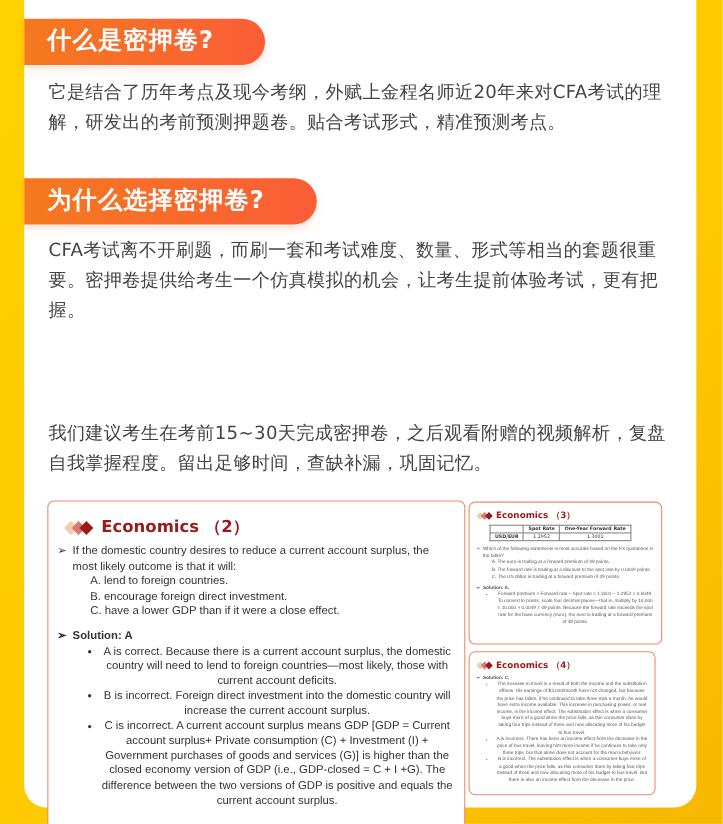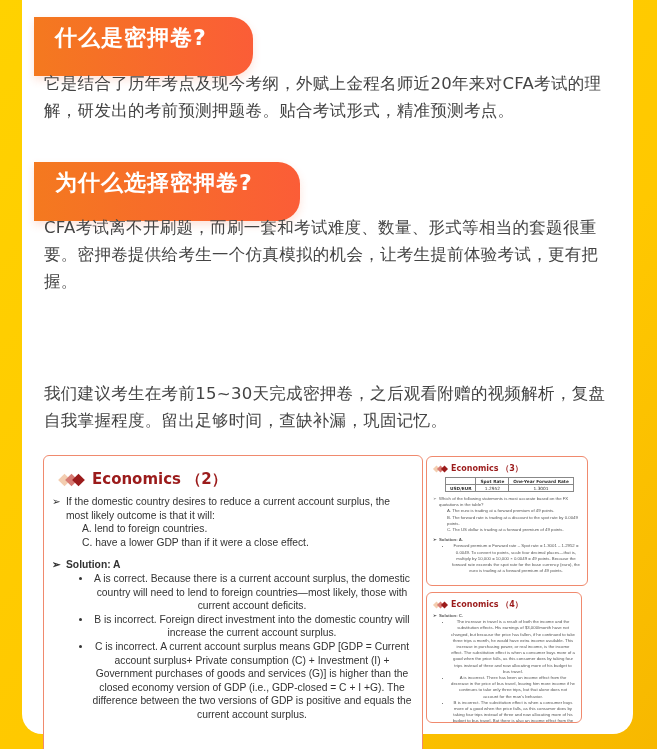--- a/index.html
+++ b/index.html
@@ -7,21 +7,21 @@
     width: 657px; height: 749px; overflow: hidden;
     background: linear-gradient(135deg, #ffd200 0%, #ffc800 60%, #f7b800 100%);
     font-family: "DejaVu Sans", "Liberation Sans", sans-serif;
     position: relative;
   }
   .panel {
     position: absolute; left: 22px; top: 0; width: 611px; height: 734px;
     background: #ffffff; border-radius: 0 0 20px 20px;
   }
   .badge {
-    position: absolute; left: 12px; height: 59px;
+    position: absolute; left: 0; height: 42px;
     background: linear-gradient(90deg, #f4791f 0%, #fb5d37 100%);
     border-radius: 0 22px 22px 0;
     box-shadow: 0 4px 8px rgba(250,100,50,0.18);
     color: #fff; font-size: 22px; font-weight: bold; letter-spacing: 1px;
     line-height: 42px; padding-left: 21px; box-sizing: border-box;
   }
   .para {
     position: absolute; left: 22px; width: 575px;
     color: #444; font-size: 16.5px; line-height: 27px; letter-spacing: 0.3px;
     margin: 0;
@@ -75,31 +75,32 @@
       <span class="diamonds">
         <span style="left:2px;background:#f3cdb0;"></span>
         <span style="left:9px;background:#d77a72;"></span>
         <span style="left:16px;background:#9b1b1b;"></span>
       </span>
       <span>Economics （2）</span>
     </div>
     <div class="q">
       <div><span class="arrow">➢</span><span>If the domestic country desires to reduce a current account surplus, the most likely outcome is that it will:</span></div>
       <div class="opt">A.  lend to foreign countries.</div>
+      <div class="opt">B.  encourage foreign direct investment.</div>
       <div class="opt">C.  have a lower GDP than if it were a close effect.</div>
       <div class="sol"><span class="arrow">➢</span><span>Solution: A</span></div>
       <ul>
         <li>A is correct. Because there is a current account surplus, the domestic country will need to lend to foreign countries—most likely, those with current account deficits.</li>
         <li>B is incorrect. Foreign direct investment into the domestic country will increase the current account surplus.</li>
         <li>C is incorrect. A current account surplus means GDP [GDP = Current account surplus+ Private consumption (C) + Investment (I) + Government purchases of goods and services (G)] is higher than the closed economy version of GDP (i.e., GDP-closed = C + I +G). The difference between the two versions of GDP is positive and equals the current account surplus.</li>
       </ul>
     </div>
   </div>
 
-  <div class="card small" style="left:404px;top:456px;width:162px;height:130px;">
+  <div class="card small" style="left:404px;top:456px;width:176px;height:130px;">
     <div class="card-title">
       <span class="diamonds">
         <span style="left:1px;background:#f3cdb0;"></span>
         <span style="left:5px;background:#d77a72;"></span>
         <span style="left:9px;background:#9b1b1b;"></span>
       </span>
       <span>Economics （3）</span>
     </div>
     <table class="fx">
       <tbody>
@@ -120,21 +121,21 @@
       <div class="opt">A.  The euro is trading at a forward premium of 49 points.</div>
       <div class="opt">B.  The forward rate is trading at a discount to the spot rate by 0.0049 points.</div>
       <div class="opt">C.  The US dollar is trading at a forward premium of 49 points.</div>
       <div class="sol"><span class="arrow">➢</span><span>Solution: A.</span></div>
       <ul>
         <li>Forward premium = Forward rate – Spot rate = 1.3001 – 1.2952 = 0.0049. To convert to points, scale four decimal places—that is, multiply by 10,000 = 10,000 × 0.0049 = 49 points. Because the forward rate exceeds the spot rate for the base currency (euro), the euro is trading at a forward premium of 49 points.</li>
       </ul>
     </div>
   </div>
 
-  <div class="card small" style="left:404px;top:592px;width:156px;height:131px;">
+  <div class="card small" style="left:404px;top:592px;width:170px;height:131px;">
     <div class="card-title">
       <span class="diamonds">
         <span style="left:1px;background:#f3cdb0;"></span>
         <span style="left:5px;background:#d77a72;"></span>
         <span style="left:9px;background:#9b1b1b;"></span>
       </span>
       <span>Economics （4）</span>
     </div>
     <div class="q">
       <div class="sol" style="margin-top:1px;"><span class="arrow">➢</span><span>Solution: C.</span></div>

